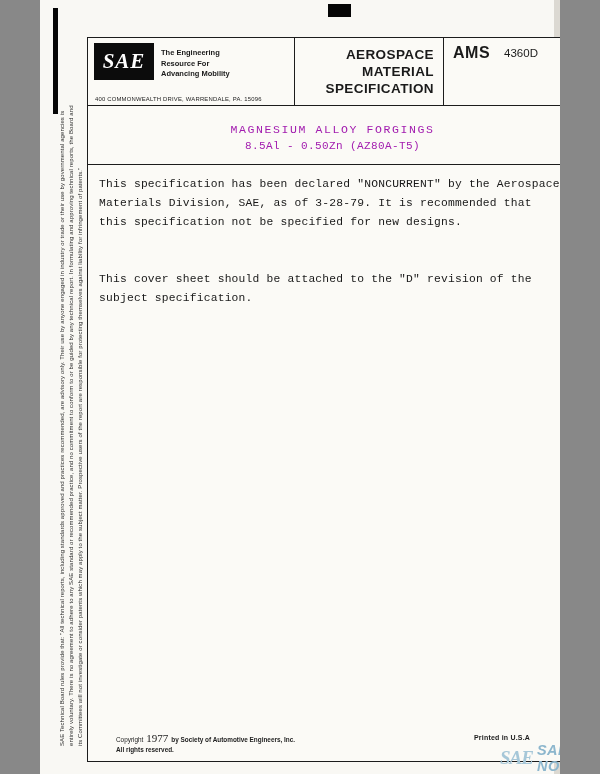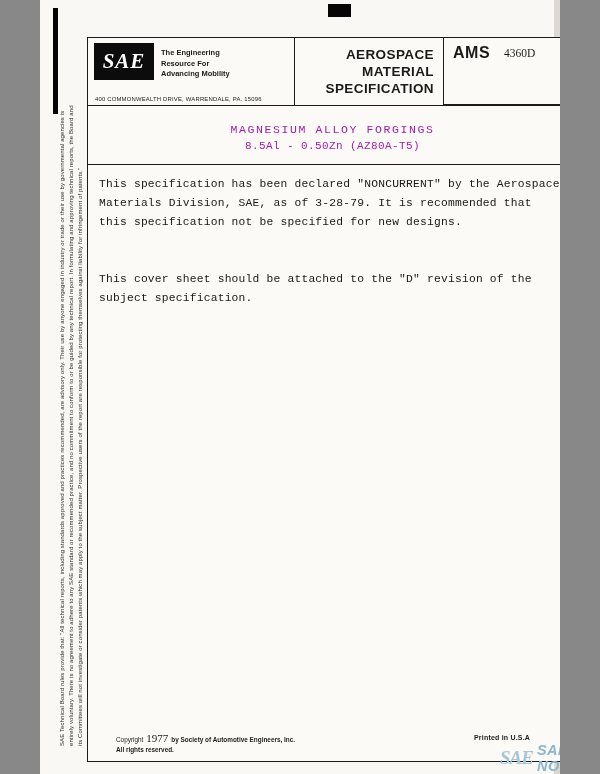--- a/index.html
+++ b/index.html
@@ -34,24 +34,24 @@
   }
   .tagline { font-weight:bold; font-size:7.5px; line-height:1.4; padding-top:5px; white-space:pre-line; }
   .address { position:absolute; bottom:3px; left:7px; font-size:5.9px; letter-spacing:0.2px; color:#222; }
 
   .hcell2 {
     flex:1; border-right:1.5px solid #1c1c1c; text-align:right;
     padding:8px 9px 0 0; font-weight:bold; font-size:13.5px;
     line-height:17px; letter-spacing:0.4px; white-space:pre-line;
   }
 
-  .hcell3 { width:133px; display:flex; flex-direction:column; }
+  .hcell3 { width:133px; display:flex; }
   .ams-row { flex:1; display:flex; align-items:flex-start; padding:6px 0 0 9px; gap:14px; }
   .ams { font-weight:bold; font-size:16px; letter-spacing:0.5px; }
-  .ams-num { font-family:Liberation Serif, serif; font-size:11.5px; padding-top:3px; }
+  .ams-num { font-family:Liberation Sans, sans-serif; font-size:11.5px; padding-top:3px; }
   .dates { border-top:1.2px solid #1c1c1c; }
   .date-row { display:flex; height:15px; align-items:stretch; }
   .date-row + .date-row { border-top:0.8px solid #555; }
   .dlabel {
     width:33px; font-size:6px; font-weight:bold; border-right:0.8px solid #555;
     padding-left:3px; display:flex; align-items:center; color:#222;
   }
   .dval { font-family:"Liberation Mono", monospace; font-size:10.5px; padding-left:7px; display:flex; align-items:center; white-space:pre; }
 
   .title-block {

